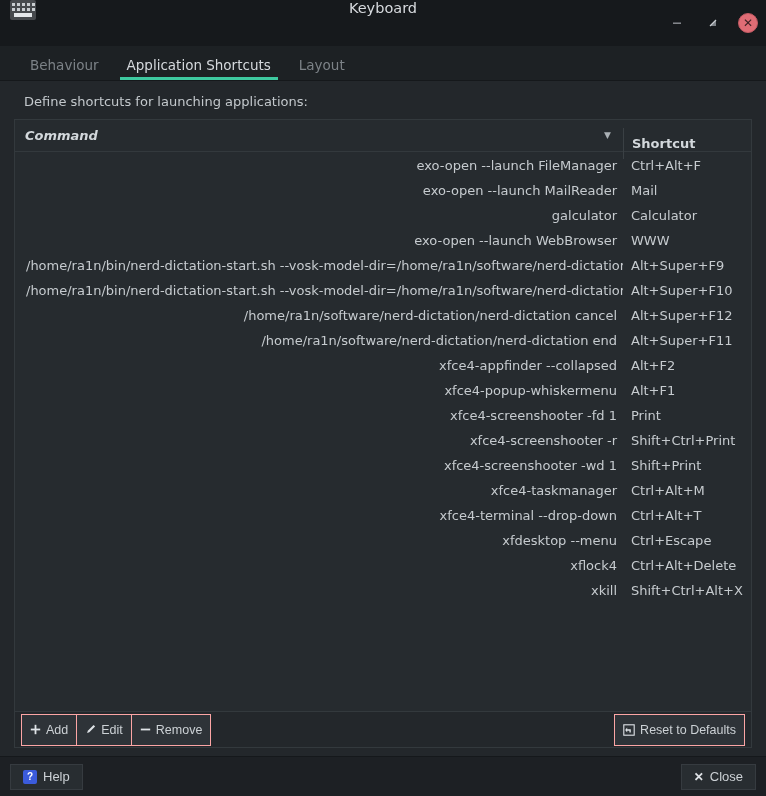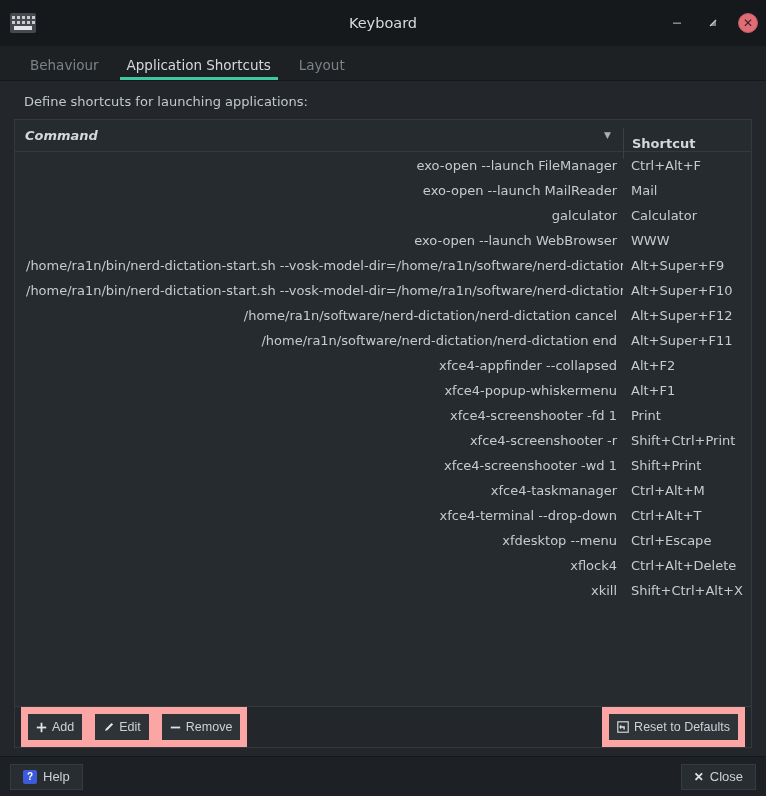--- a/index.html
+++ b/index.html
@@ -12,21 +12,21 @@
   .window {
     width: 766px; height: 796px;
     display: flex; flex-direction: column;
     background: #1d2024;
   }
 
   
   .titlebar {
     height: 46px; flex: 0 0 46px;
     background: #16191c;
-    display: flex; align-items: center;
+    display: flex; 
     position: relative;
     padding: 0 8px 0 10px;
   }
   .app-icon {
     width: 26px; height: 20px;
     background: #46494d;
     border-radius: 2px;
     display: flex; flex-direction: column;
     align-items: center; justify-content: center;
     gap: 2px;
@@ -159,23 +159,23 @@
   .toolbar {
     flex: 0 0 36px;
     border-top: 1px solid #33393d;
     background: #23272b;
     display: flex; align-items: center;
     padding: 0 6px;
     gap: 0;
   }
   .tb-group { display: flex; }
   .tbtn {
-    height: 40px;
+    height: 32px;
     background: #2e3338;
-    border: 7px solid #fca5a5;
+    border: 1px solid #fca5a5;
     color: #ccd1d5;
     font-size: 12.5px;
     display: flex; align-items: center; gap: 5px;
     padding: 0 8px;
     margin-right: -1px;
   }
   .tbtn:last-child { margin-right: 0; }
   .tbtn .gi { display: flex; align-items: center; color: #dfe3e7; }
   .tb-spacer { flex: 1 1 auto; }
   .tbtn-reset { margin-right: 6px; }

